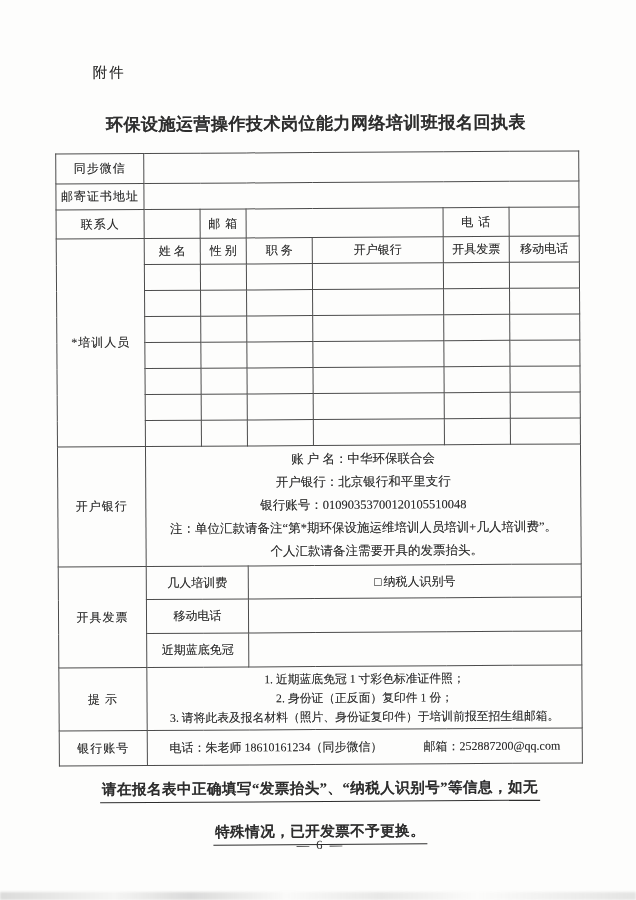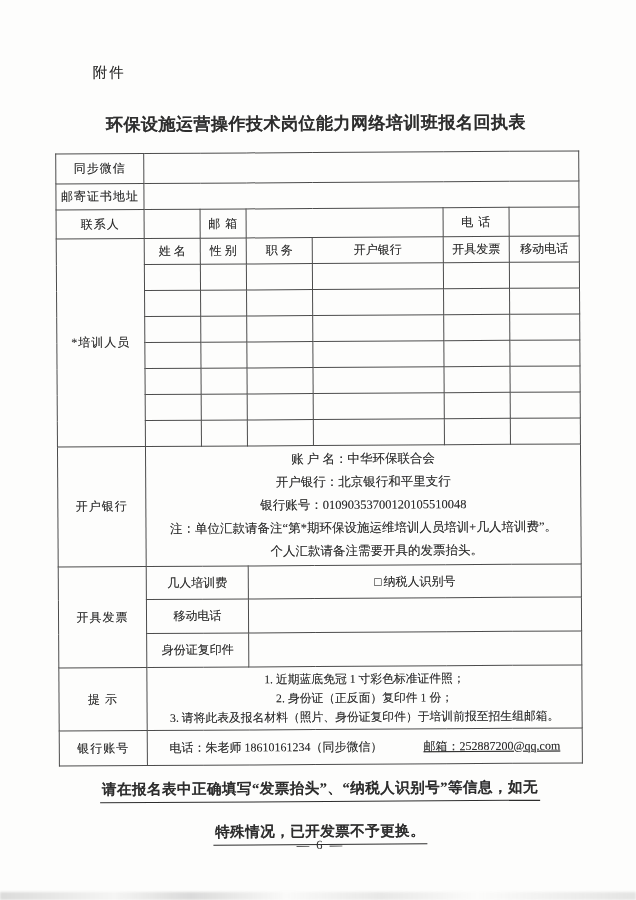--- a/index.html
+++ b/index.html
@@ -45,21 +45,21 @@
     padding:4px 6px 4px 10px;
   }
   .remit .indent{padding-left:26px;}
   .tips{
     text-align:left;font-size:11.8px;line-height:19px;
     padding:3px 4px 3px 8px;
   }
   .contact-cell{
     text-align:left;font-size:12px;padding-left:8px;
   }
-  .contact-cell .mail{margin-left:38px;text-decoration:underline;}
+  .contact-cell .mail{margin-left:38px;}
   .chk{margin-right:2px;}
   .footnote{
     position:absolute;left:0;top:770px;width:636px;
     text-align:center;font-weight:bold;font-size:14.5px;
     line-height:37px;letter-spacing:0.5px;
   }
   .footnote div{
     display:inline-block;
     border-bottom:1.5px solid #2d2d2d;
     line-height:22px;margin-bottom:11px;
@@ -200,21 +200,21 @@
       <td colspan="2">几人培训费</td>
       <td colspan="4">
         <span class="chk">□</span><span>纳税人识别号</span>
       </td>
     </tr>
     <tr class="h34">
       <td colspan="2">移动电话</td>
       <td colspan="4"></td>
     </tr>
     <tr class="h34">
-      <td colspan="2">身份证复印件</td>
+      <td colspan="2">近期蓝底免冠</td>
       <td colspan="4"></td>
     </tr>
 
     <tr class="h63">
       <td class="lab">提 示</td>
       <td colspan="6" class="tips">
         <div>1. 近期蓝底免冠 1 寸彩色标准证件照；</div>
         <div>2. 身份证（正反面）复印件 1 份；</div>
         <div>3. 请将此表及报名材料（照片、身份证复印件）于培训前报至招生组邮箱。</div>
       </td>

